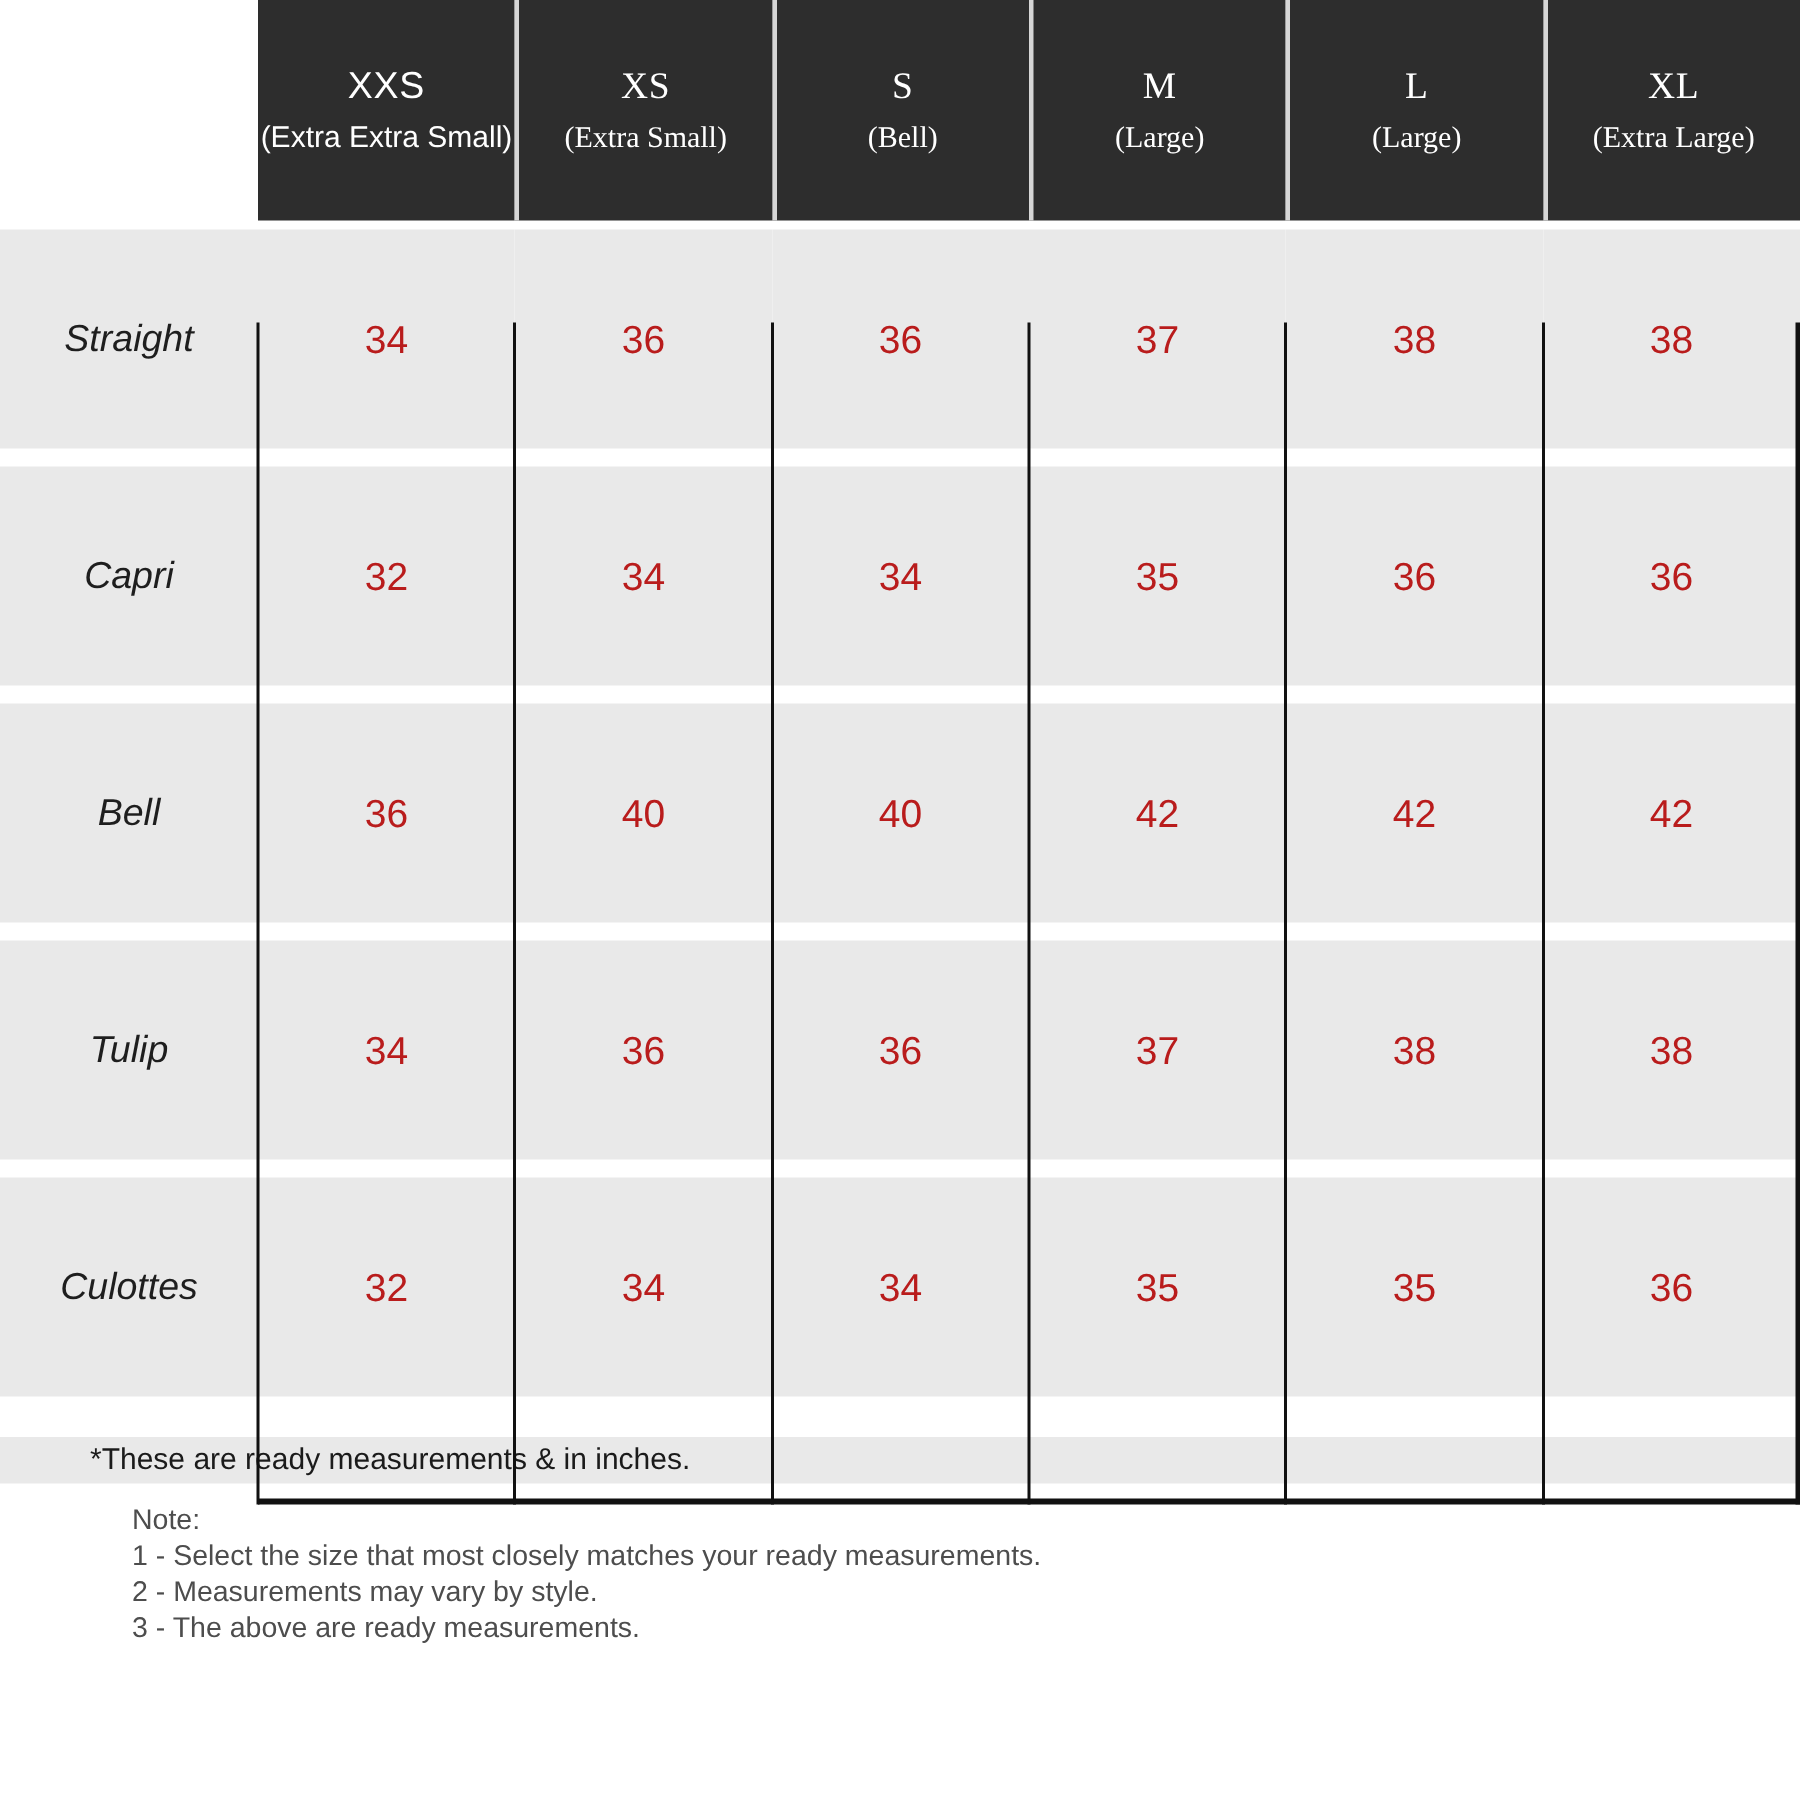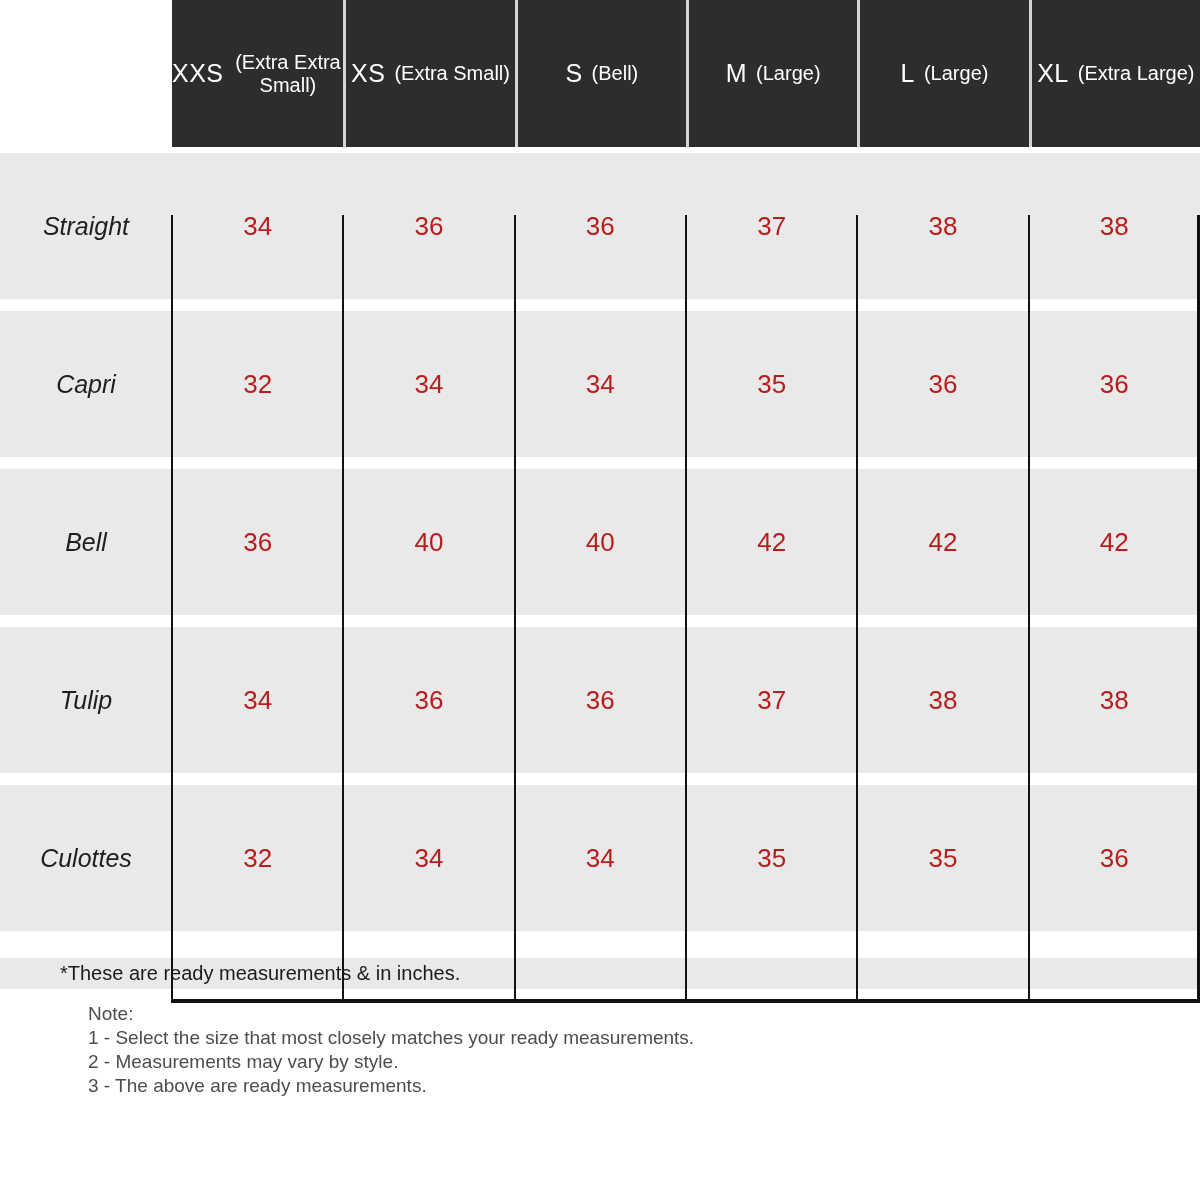--- a/index.html
+++ b/index.html
@@ -29,27 +29,27 @@
     display: grid;
     grid-template-columns: 172px repeat(6, 1fr);
     width: 1200px;
   }
   .header-row { height: 147px; }
   .corner-cell { background: #ffffff; }
   .header-cell {
     background: #2d2d2d;
     color: #ffffff;
     display: flex;
-    flex-direction: row;
+    flex-direction: column;
     align-items: center;
     justify-content: center;
     gap: 9px;
     text-align: center;
   }
-  .header-cell + .header-cell { border-left: 3px solid #d6d6d6; }
+  .header-cell + .header-cell { border-left: 3px solid #d6d6d6; font-family: Liberation Serif, serif; }
   .size-code { font-size: 25px; letter-spacing: 0.5px; }
   .size-full { font-size: 20px; }
   .body-row { height: 146px; margin-top: 12px; }
   .body-row.first { margin-top: 6px; }
   .label-cell {
     background: #e9e9e9;
     display: flex;
     align-items: center;
     justify-content: center;
     font-size: 25px;

